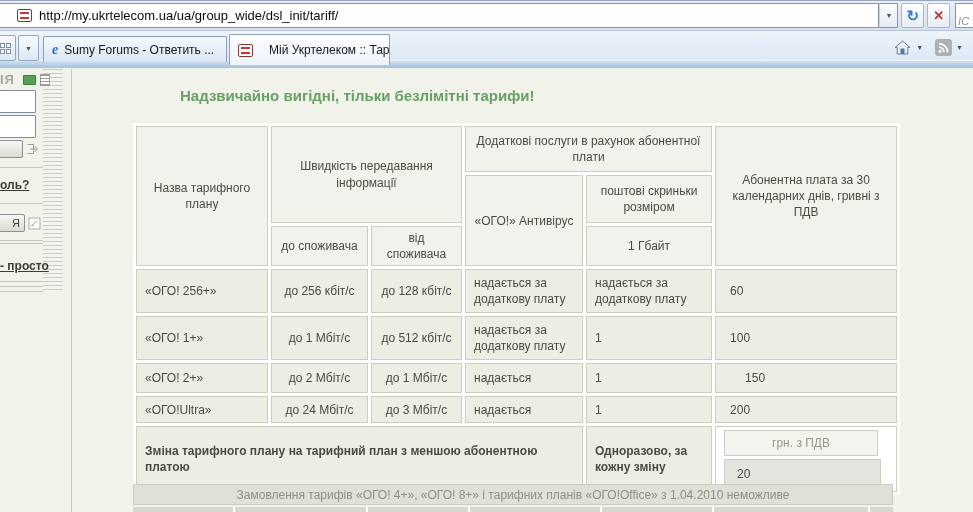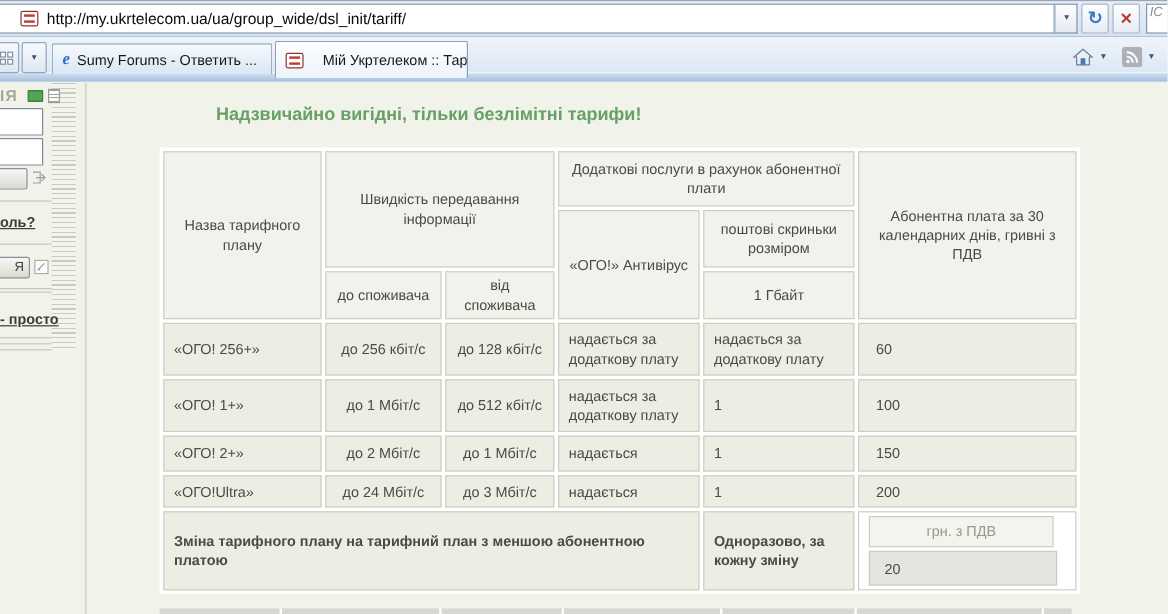--- a/index.html
+++ b/index.html
@@ -36,21 +36,21 @@
   .chrome-btn{
     width:23px;height:25px;box-sizing:border-box;margin-left:3px;border:1px solid #a9b7c9;border-radius:2px;
     background:linear-gradient(#fefefe,#e6edf5);
     display:flex;align-items:center;justify-content:center;
   }
   .refresh-glyph{font-size:15px;color:#3a7ad0;font-weight:bold;line-height:1;}
   .stop-glyph{font-size:13px;color:#b53b3b;font-weight:bold;line-height:1;}
   .search-partial{
     margin-left:5px;width:18px;height:25px;box-sizing:border-box;background:#fff;
     border:1px solid #8297ad;border-right:none;overflow:hidden;
-    font-size:11px;font-style:italic;color:#8a8f96;display:flex;align-items:flex-start;padding-left:2px;
+    font-size:11px;font-style:italic;color:#8a8f96;display:flex;align-items:flex-end;padding-left:2px;
   }
   
   .tabbar{
     position:absolute;top:31px;left:0;width:973px;height:37px;
     background:linear-gradient(#eef4fb,#d8e5f4);
   }
   .tab-strip{
     position:absolute;bottom:0;left:0;right:0;height:7px;
     background:linear-gradient(#cfdff0,#a3c1e0);border-top:1px solid #eff5fb;
   }
@@ -294,21 +294,21 @@
         <td class="d">надається за додаткову плату</td>
         <td class="d">1</td>
         <td class="d" style="padding-left:14px">100</td>
       </tr>
       <tr style="height:30px">
         <td class="d">«ОГО! 2+»</td>
         <td class="d c">до 2 Мбіт/с</td>
         <td class="d c">до 1 Мбіт/с</td>
         <td class="d">надається</td>
         <td class="d">1</td>
-        <td class="d" style="padding-left:14px">150</td>
+        <td class="d" style="padding-left:29px">150</td>
       </tr>
       <tr style="height:27px">
         <td class="d">«ОГО!Ultra»</td>
         <td class="d c">до 24 Мбіт/с</td>
         <td class="d c">до 3 Мбіт/с</td>
         <td class="d">надається</td>
         <td class="d">1</td>
         <td class="d" style="padding-left:14px">200</td>
       </tr>
       <tr style="height:58px">
@@ -316,20 +316,21 @@
         <td class="d b">Одноразово, за кожну зміну</td>
         <td class="sub">
           <div class="sub-unit">грн. з ПДВ</div>
           <div class="sub-val">20</div>
         </td>
       </tr>
     </tbody>
       </table>
   </div>
 
+  <div class="note-strip">Замовлення тарифів «ОГО! 4+», «ОГО! 8+» і тарифних планів «ОГО!Office» з 1.04.2010 неможливе</div>
 
   <div class="next-row-partial">
     <i style="left:100px"></i>
       <i style="left:233px"></i>
       <i style="left:335px"></i>
     <i style="left:467px"></i>
       <i style="left:579px"></i>
       <i style="left:735px"></i>
   </div>
 </div>

